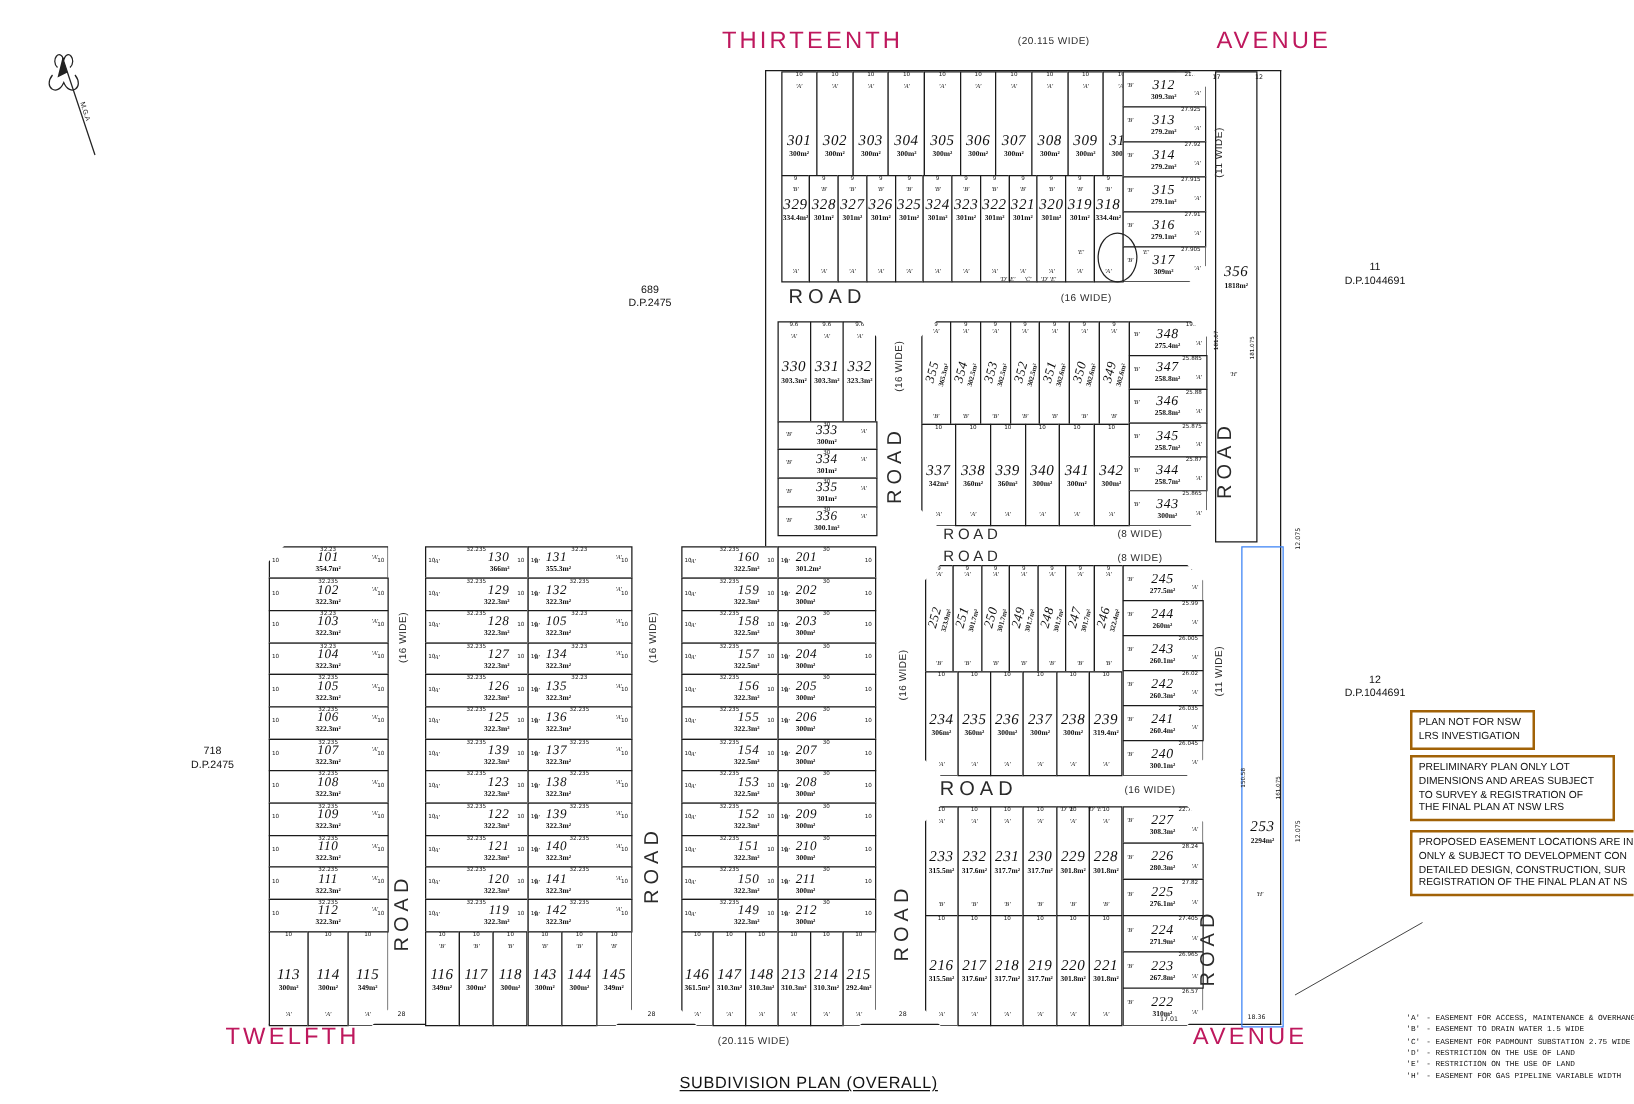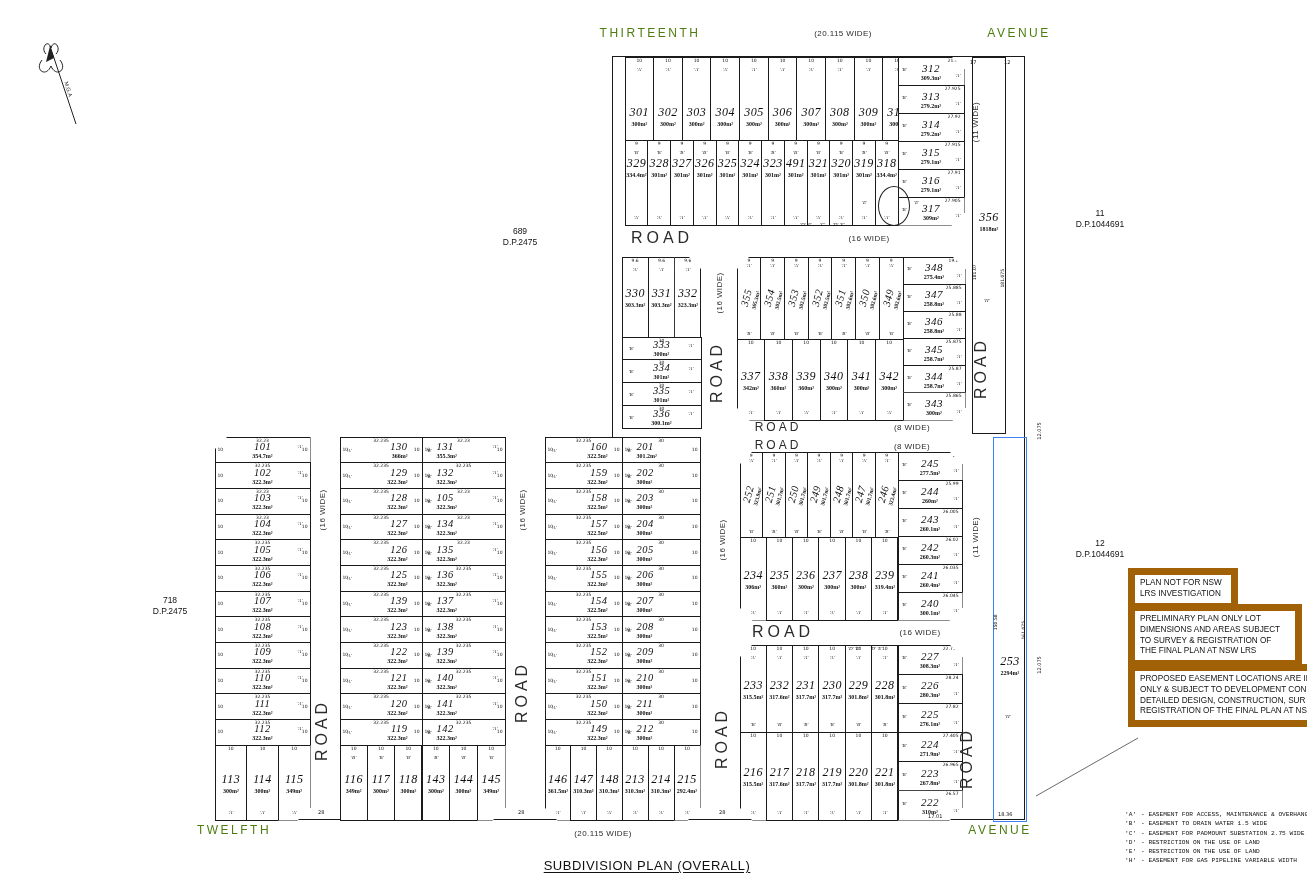--- a/index.html
+++ b/index.html
@@ -66,23 +66,23 @@
   #lot356{left:972px;top:57px;width:32px;height:375px;border:1px solid #1b1b1b}
   #lot253{left:993px;top:437px;width:32px;height:383px;border:1px solid #3b82f6}
   #lot356 .lotlab,#lot253 .lotlab{bottom:auto;top:148px;height:30px}
   #lot253 .lotlab{top:212px}
   
   .rlabel{position:absolute;color:#2a2a2a;white-space:nowrap;transform:translate(-50%,-50%)}
   .rlabel.vert{transform:translate(-50%,-50%) rotate(-90deg)}
   .road-big{font-size:16px;letter-spacing:4px}
   .road-med{font-size:12px;letter-spacing:3px}
   .rw{font-size:8px;letter-spacing:0.4px}
-  .street{position:absolute;transform:translate(-50%,-50%);font-size:12px;letter-spacing:2.5px;color:#4d7c0f;white-space:nowrap}
+  .street{position:absolute;transform:translate(-50%,-50%);font-size:19px;letter-spacing:2.5px;color:#be185d;white-space:nowrap}
   .dp{position:absolute;transform:translate(-50%,0);text-align:center;font-size:8.5px;line-height:1.3;color:#111;white-space:nowrap}
-  .note{position:absolute;border:7px solid #a16207;background:#fff;padding:3px 5px;font-size:8.2px;line-height:1.32;white-space:nowrap;overflow:hidden}
+  .note{position:absolute;border:2px solid #a16207;background:#fff;padding:3px 5px;font-size:8.2px;line-height:1.32;white-space:nowrap;overflow:hidden}
   #note1{left:1128px;top:568px;width:86px}
   #note2{left:1128px;top:604px;width:150px}
   #note3{left:1128px;top:664px;width:200px}
   .lg{position:absolute;left:1125px;top:810px;font-family:"Liberation Mono",monospace;font-size:6.2px;line-height:1.5;white-space:nowrap;color:#111}
   .lg-key{display:inline-block;width:16px}
   .title{position:absolute;left:647px;top:858px;transform:translateX(-50%);font-size:13px;letter-spacing:0.5px;text-decoration:underline;text-underline-offset:2px;white-space:nowrap}
   .bline{position:absolute;background:#1b1b1b}
   .tinymark{position:absolute;font:italic 5px "Liberation Serif",serif;white-space:pre;color:#111}
   .tinydim{position:absolute;font-family:"DejaVu Sans",sans-serif;font-size:5px;color:#111;white-space:nowrap}
   #roundabout{position:absolute;left:878px;top:186px;width:30px;height:38px;border:1px solid #222;border-radius:50%}
@@ -264,21 +264,21 @@
         <div class="lotlab">
           <div class="num">323</div>
           <div class="area">301m²</div>
         </div>
       </div>
       <div class="cell v high">
         <span class="dim top">9</span>
         <span class="mk mt">'B'</span>
         <span class="mk mb">'A'</span>
         <div class="lotlab">
-          <div class="num">491</div>
+          <div class="num">322</div>
           <div class="area">301m²</div>
         </div>
       </div>
       <div class="cell v high">
         <span class="dim top">9</span>
         <span class="mk mt">'B'</span>
         <span class="mk mb">'A'</span>
         <div class="lotlab">
           <div class="num">321</div>
           <div class="area">301m²</div>

